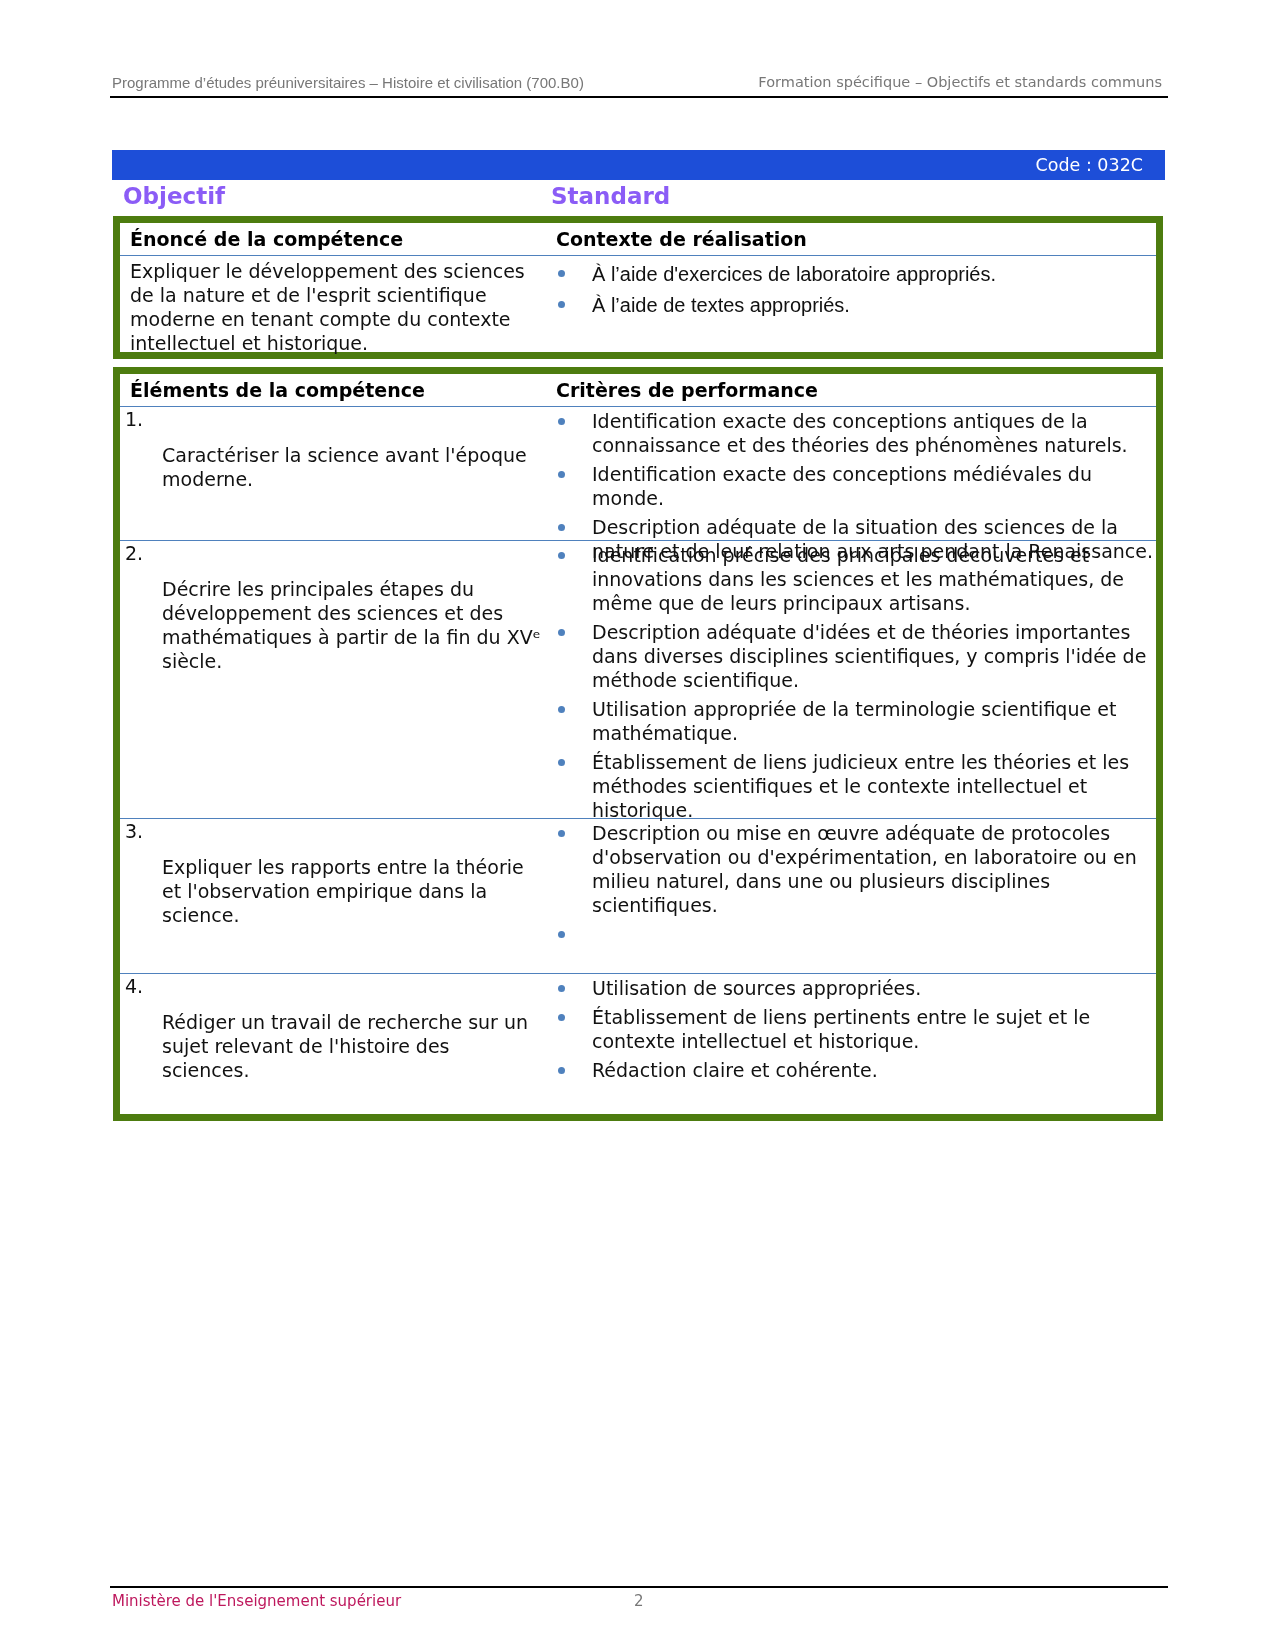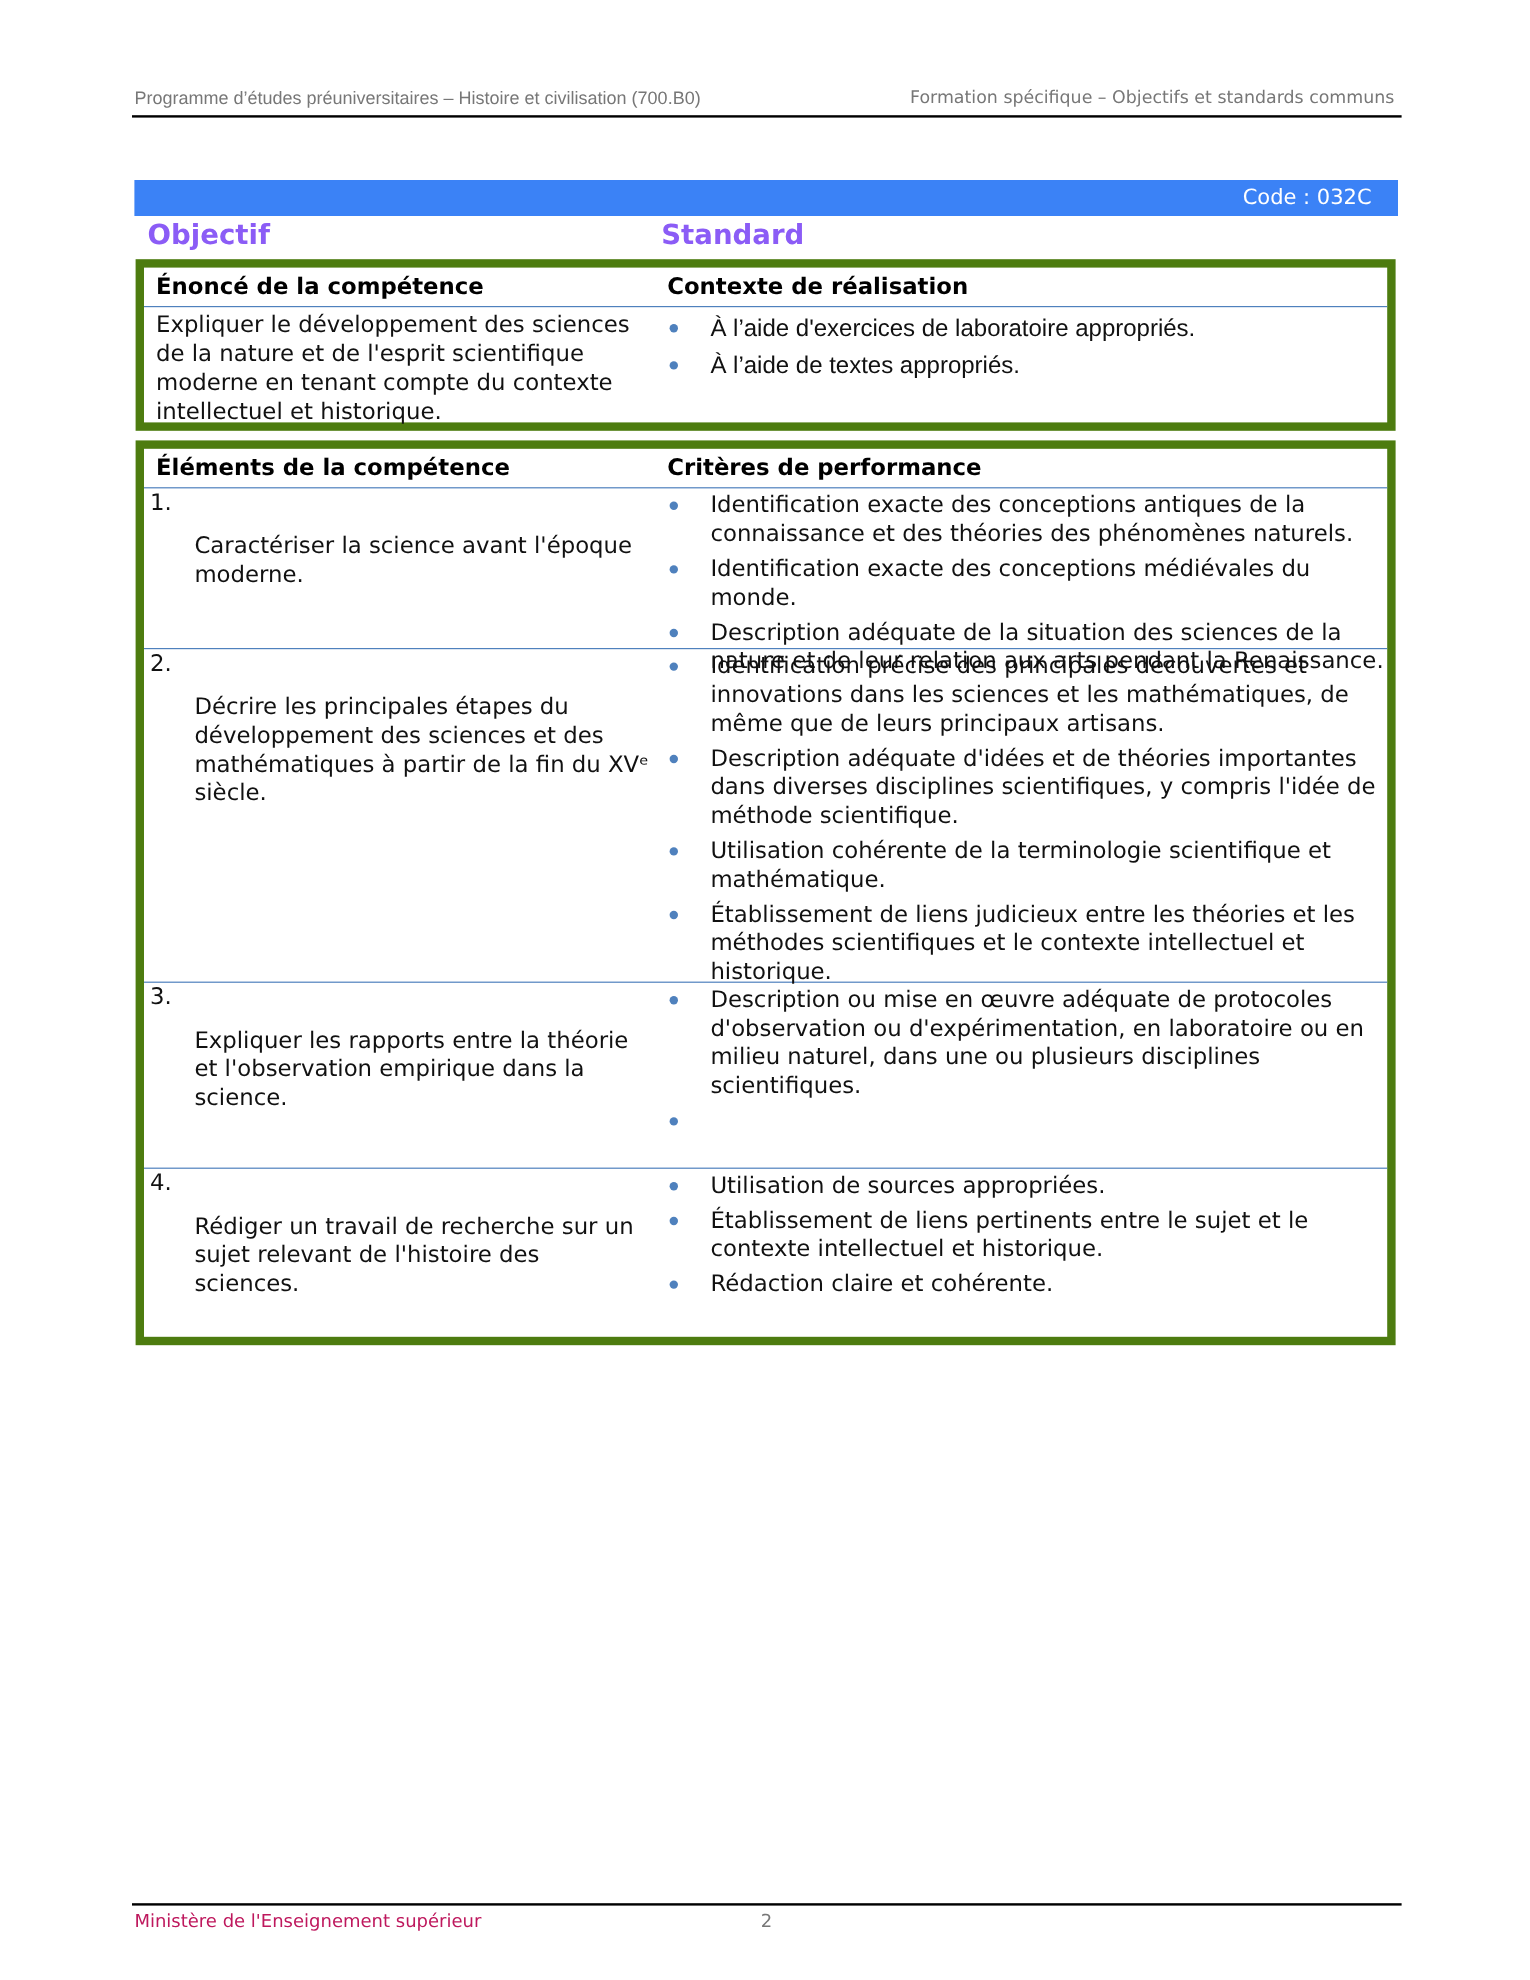--- a/index.html
+++ b/index.html
@@ -2,21 +2,21 @@
 <html><head>
 <meta charset="utf-8">
 <style>
   html, body { margin: 0; padding: 0; background: #ffffff; }
   body { width: 1275px; height: 1650px; position: relative; font-family: "DejaVu Sans", sans-serif; color: #111; overflow: hidden; }
 
   .page-header { position: absolute; left: 110px; top: 74px; width: 1058px; height: 22px; border-bottom: 2px solid #000; }
   .page-header .left { position: absolute; left: 2px; top: 0; font-family: "Liberation Sans", sans-serif; font-size: 15px; color: #777; }
   .page-header .right { position: absolute; right: 6px; top: 0; font-family: "DejaVu Sans", sans-serif; font-size: 14.5px; color: #777; }
 
-  .code-bar { position: absolute; left: 112px; top: 150px; width: 1053px; height: 30px; background: #3b82f6; }
+  .code-bar { position: absolute; left: 112px; top: 150px; width: 1053px; height: 30px; background: #1d4ed8; }
   .code-bar span { position: absolute; right: 22px; top: 5px; color: #ffffff; font-size: 17.5px; }
 
   .heading { position: absolute; top: 183px; font-size: 23px; font-weight: bold; color: #8b5cf6; }
   .heading.obj { left: 123px; }
   .heading.std { left: 551px; }
 
   .box { position: absolute; left: 113px; width: 1050px; border: 7px solid #4d7c0f; box-sizing: border-box; }
   .box1 { top: 216px; height: 143px; }
   .box2 { top: 367px; height: 754px; }
 
@@ -86,21 +86,21 @@
       <li><span class="dot"></span><span>Description adéquate de la situation des sciences de la nature et de leur relation aux arts pendant la Renaissance.</span></li>
     </ul>
   </div>
 
   <div class="el-row text" style="top:167px;height:277px;">
     <span class="el-num">2.</span>
     <span class="el-text">Décrire les principales étapes du développement des sciences et des mathématiques à partir de la fin du XVᵉ siècle.</span>
     <ul class="bullets">
       <li><span class="dot"></span><span>Identification précise des principales découvertes et innovations dans les sciences et les mathématiques, de même que de leurs principaux artisans.</span></li>
       <li><span class="dot"></span><span>Description adéquate d'idées et de théories importantes dans diverses disciplines scientifiques, y compris l'idée de méthode scientifique.</span></li>
-      <li><span class="dot"></span><span>Utilisation cohérente de la terminologie scientifique et mathématique.</span></li>
+      <li><span class="dot"></span><span>Utilisation appropriée de la terminologie scientifique et mathématique.</span></li>
       <li><span class="dot"></span><span>Établissement de liens judicieux entre les théories et les méthodes scientifiques et le contexte intellectuel et historique.</span></li>
     </ul>
   </div>
 
   <div class="el-row text" style="top:445px;height:154px;">
     <span class="el-num">3.</span>
     <span class="el-text">Expliquer les rapports entre la théorie et l'observation empirique dans la science.</span>
     <ul class="bullets">
       <li><span class="dot"></span><span>Description ou mise en œuvre adéquate de protocoles d'observation ou d'expérimentation, en laboratoire ou en milieu naturel, dans une ou plusieurs disciplines scientifiques.</span></li>
       <li><span class="dot"></span></li>

